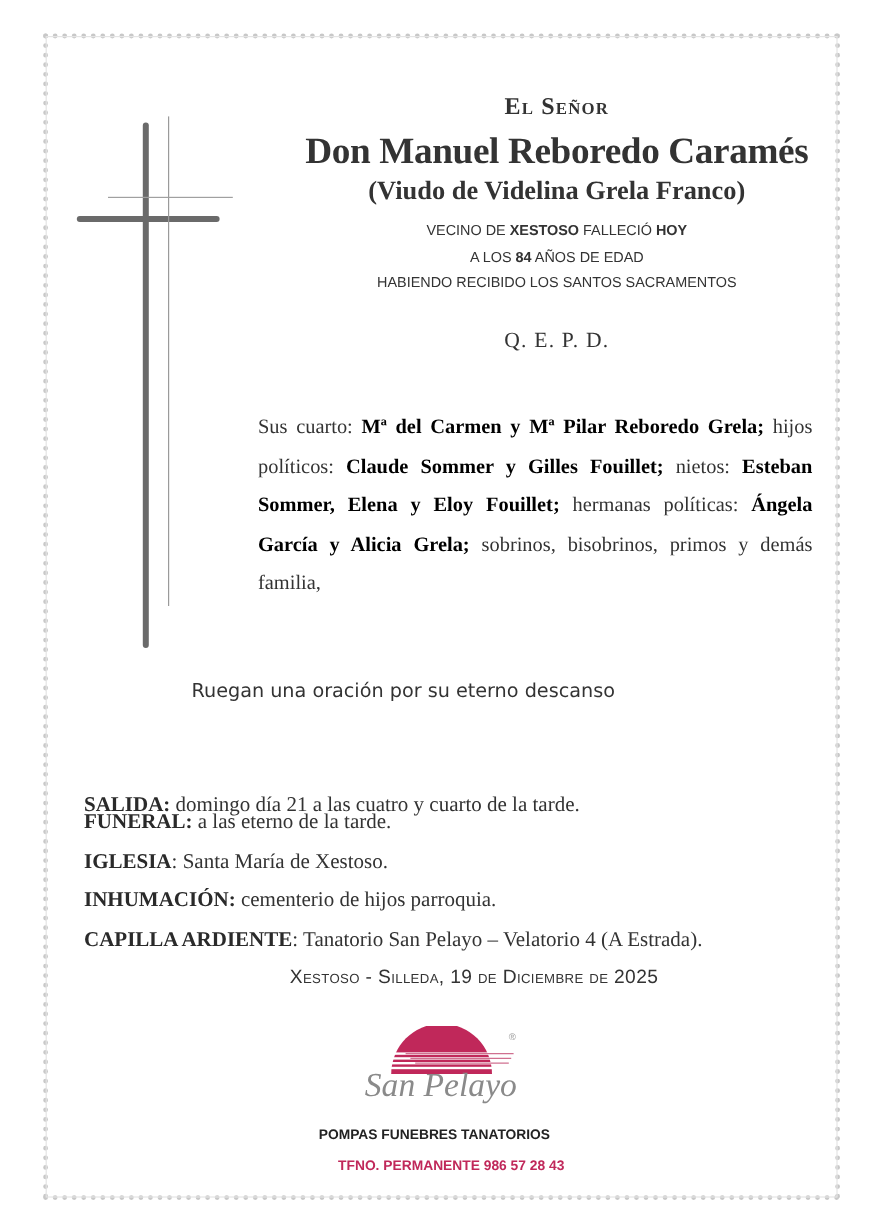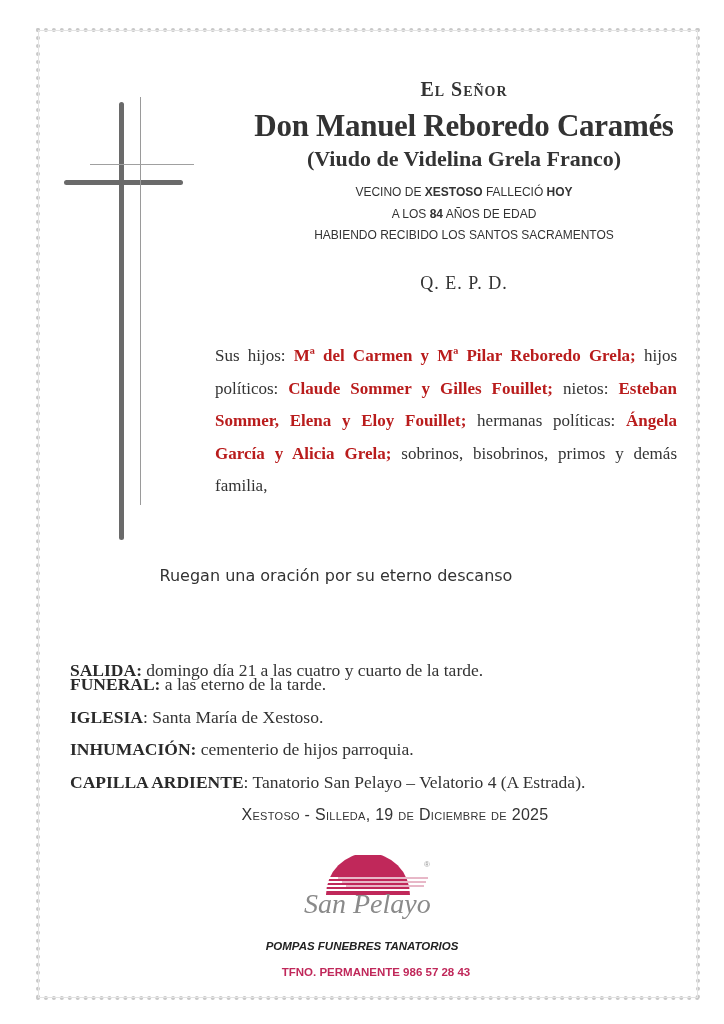--- a/index.html
+++ b/index.html
@@ -10,28 +10,28 @@
   .center { text-align:center; }
   .smallcaps { font-variant:small-caps; letter-spacing:1px; }
   #elsenor { left:200px; width:528px; top:78px; font-size:20px; font-weight:bold; color:#333; }
   #name { left:200px; width:528px; top:108px; font-size:31px; font-weight:bold; color:#333; letter-spacing:-0.3px; }
   #widow { left:200px; width:528px; top:146px; font-size:22px; font-weight:bold; color:#333; }
   .sans { font-family:"Liberation Sans", sans-serif; }
   .caps-line { left:200px; width:528px; font-size:12px; color:#333; }
   #l1 { top:185px; } #l2 { top:207px; } #l3 { top:228px; }
   #qepd { left:200px; width:528px; top:273px; font-size:18px; color:#333; letter-spacing:1px; }
   #family { left:215px; width:462px; top:340px; font-size:17px; line-height:32.5px; text-align:justify; color:#333; }
-  #family b { color:#b91c1c; }
+  #family b { color:#000000; }
   #pray { left:0; width:672px; top:566px; font-family:"DejaVu Sans", sans-serif; font-size:16px; color:#333; }
   .info { left:70px; font-size:17.5px; color:#333; }
   .info b { color:#2a2a2a; }
   #i0 { top:660px; } #i1 { top:674px; } #i2 { top:707px; } #i3 { top:739px; } #i4 { top:772px; }
   #place { left:0; width:724px; top:806px; font-family:"Liberation Sans", sans-serif; font-size:16px; font-variant:small-caps; color:#333; letter-spacing:0.3px;padding-left:33px; }
   #logo { left:298px; top:855px; width:140px; height:70px; }
-  #tagline { left:0; width:724px; top:940px; font-family:"Liberation Sans", sans-serif; font-weight:bold; font-size:11.5px; color:#222;font-style:italic; }
+  #tagline { left:0; width:724px; top:940px; font-family:"Liberation Sans", sans-serif; font-weight:bold; font-size:11.5px; color:#222; }
   #phone { left:0; width:724px; top:966px; font-family:"Liberation Sans", sans-serif; font-weight:bold; font-size:11.5px;padding-left:14px; }
   .cross-v { left:119px; top:102px; width:5px; height:438px; background:#6a6a6a; border-radius:3px; }
   .cross-h { left:64px; top:180px; width:119px; height:5px; background:#6a6a6a; border-radius:3px; }
   .thin-v { left:140px; top:97px; width:1px; height:408px; background:#9a9a9a; }
   .thin-h { left:90px; top:164px; width:104px; height:1px; background:#a0a0a0; }
 </style>
 </head>
 <body>
 
 <div class="frame"></div>
@@ -44,21 +44,21 @@
 <div id="elsenor" class="abs center smallcaps">El Señor</div>
 <div id="name" class="abs center">Don Manuel Reboredo Caramés</div>
 <div id="widow" class="abs center">(Viudo de Videlina Grela Franco)</div>
 
 <div id="l1" class="abs center sans caps-line"><span>VECINO DE </span><b>XESTOSO</b><span> FALLECIÓ </span><b>HOY</b></div>
 <div id="l2" class="abs center sans caps-line"><span>A LOS </span><b>84</b><span> AÑOS DE EDAD</span></div>
 <div id="l3" class="abs center sans caps-line">HABIENDO RECIBIDO LOS SANTOS SACRAMENTOS</div>
 
 <div id="qepd" class="abs center">Q. E. P. D.</div>
 
-<div id="family" class="abs"><span>Sus hijos: </span><b>Mª del Carmen y Mª Pilar Reboredo Grela;</b><span> hijos políticos: </span><b>Claude Sommer y Gilles Fouillet;</b><span> nietos: </span><b>Esteban Sommer, Elena y Eloy Fouillet;</b><span> hermanas políticas: </span><b>Ángela García y Alicia Grela;</b><span> sobrinos, bisobrinos, primos y demás familia,</span></div>
+<div id="family" class="abs"><span>Sus cuarto: </span><b>Mª del Carmen y Mª Pilar Reboredo Grela;</b><span> hijos políticos: </span><b>Claude Sommer y Gilles Fouillet;</b><span> nietos: </span><b>Esteban Sommer, Elena y Eloy Fouillet;</b><span> hermanas políticas: </span><b>Ángela García y Alicia Grela;</b><span> sobrinos, bisobrinos, primos y demás familia,</span></div>
 
 <div id="pray" class="abs center">Ruegan una oración por su eterno descanso</div>
 
 <div id="i0" class="abs info"><b>SALIDA:</b><span> domingo día 21 a las cuatro y cuarto de la tarde.</span></div>
 <div id="i1" class="abs info"><b>FUNERAL:</b><span> a las eterno de la tarde.</span></div>
 <div id="i2" class="abs info"><b>IGLESIA</b><span>: Santa María de Xestoso.</span></div>
 <div id="i3" class="abs info"><b>INHUMACIÓN:</b><span> cementerio de hijos parroquia.</span></div>
 <div id="i4" class="abs info"><b>CAPILLA ARDIENTE</b><span>: Tanatorio San Pelayo – Velatorio 4 (A Estrada).</span></div>
 
 <div id="place" class="abs center">Xestoso - Silleda, 19 de Diciembre de 2025</div>

